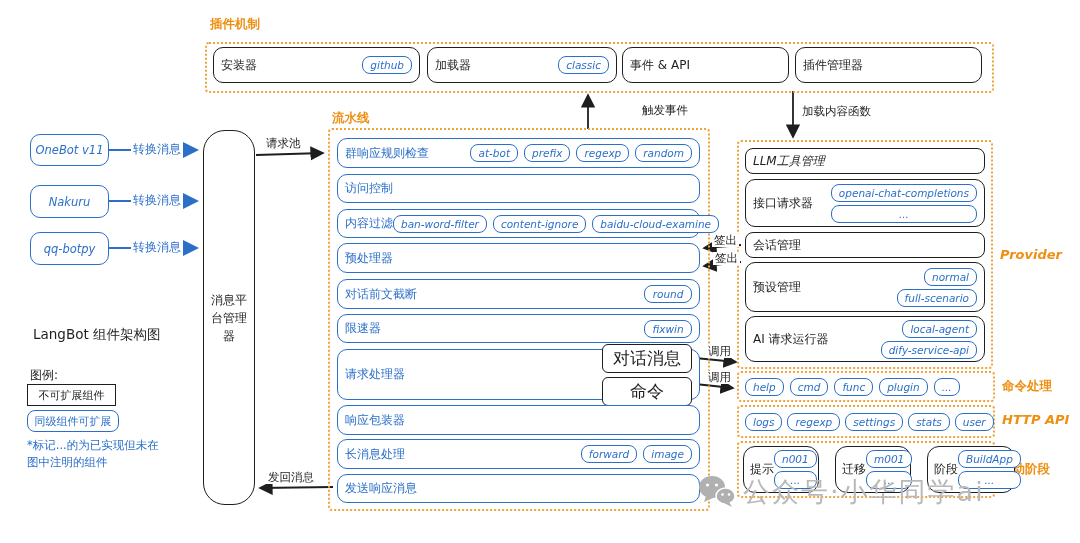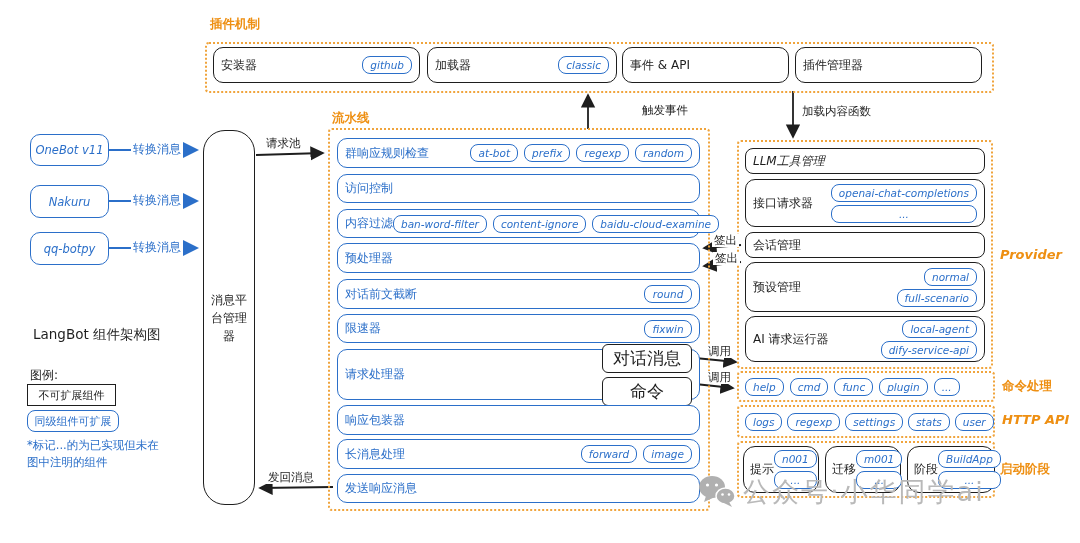--- a/index.html
+++ b/index.html
@@ -203,21 +203,21 @@
   <div class="abs olabel en" style="left:1002px;top:412px;">HTTP API</div>
   <div class="abs grp" style="left:737px;top:405px;width:258px;height:33px;display:flex;align-items:center;gap:5px;padding:0 6px;box-sizing:border-box;">
     <span class="badge">logs</span>
     <span class="badge">regexp</span>
     <span class="badge">settings</span>
     <span class="badge">stats</span>
     <span class="badge">user</span>
   </div>
 
   <div class="abs olabel" style="left:1000px;top:461px;">启动阶段</div>
-  <div class="abs grp" style="left:737px;top:441px;width:258px;height:57px;display:flex;align-items:center;gap:6px;padding:0 4px;box-sizing:border-box;">
+  <div class="abs grp" style="left:737px;top:441px;width:258px;height:57px;display:flex;align-items:center;gap:16px;padding:0 4px;box-sizing:border-box;">
     <div class="bk bootbox" style="width:76px;height:47px;">
       <span class="lbl">提示</span>
       <span class="vbadges">
         <span class="badge mw30">n001</span>
         <span class="badge mw30 stretch">...</span>
       </span>
     </div>
     <div class="bk bootbox" style="width:76px;height:47px;">
       <span class="lbl">迁移</span>
       <span class="vbadges">

